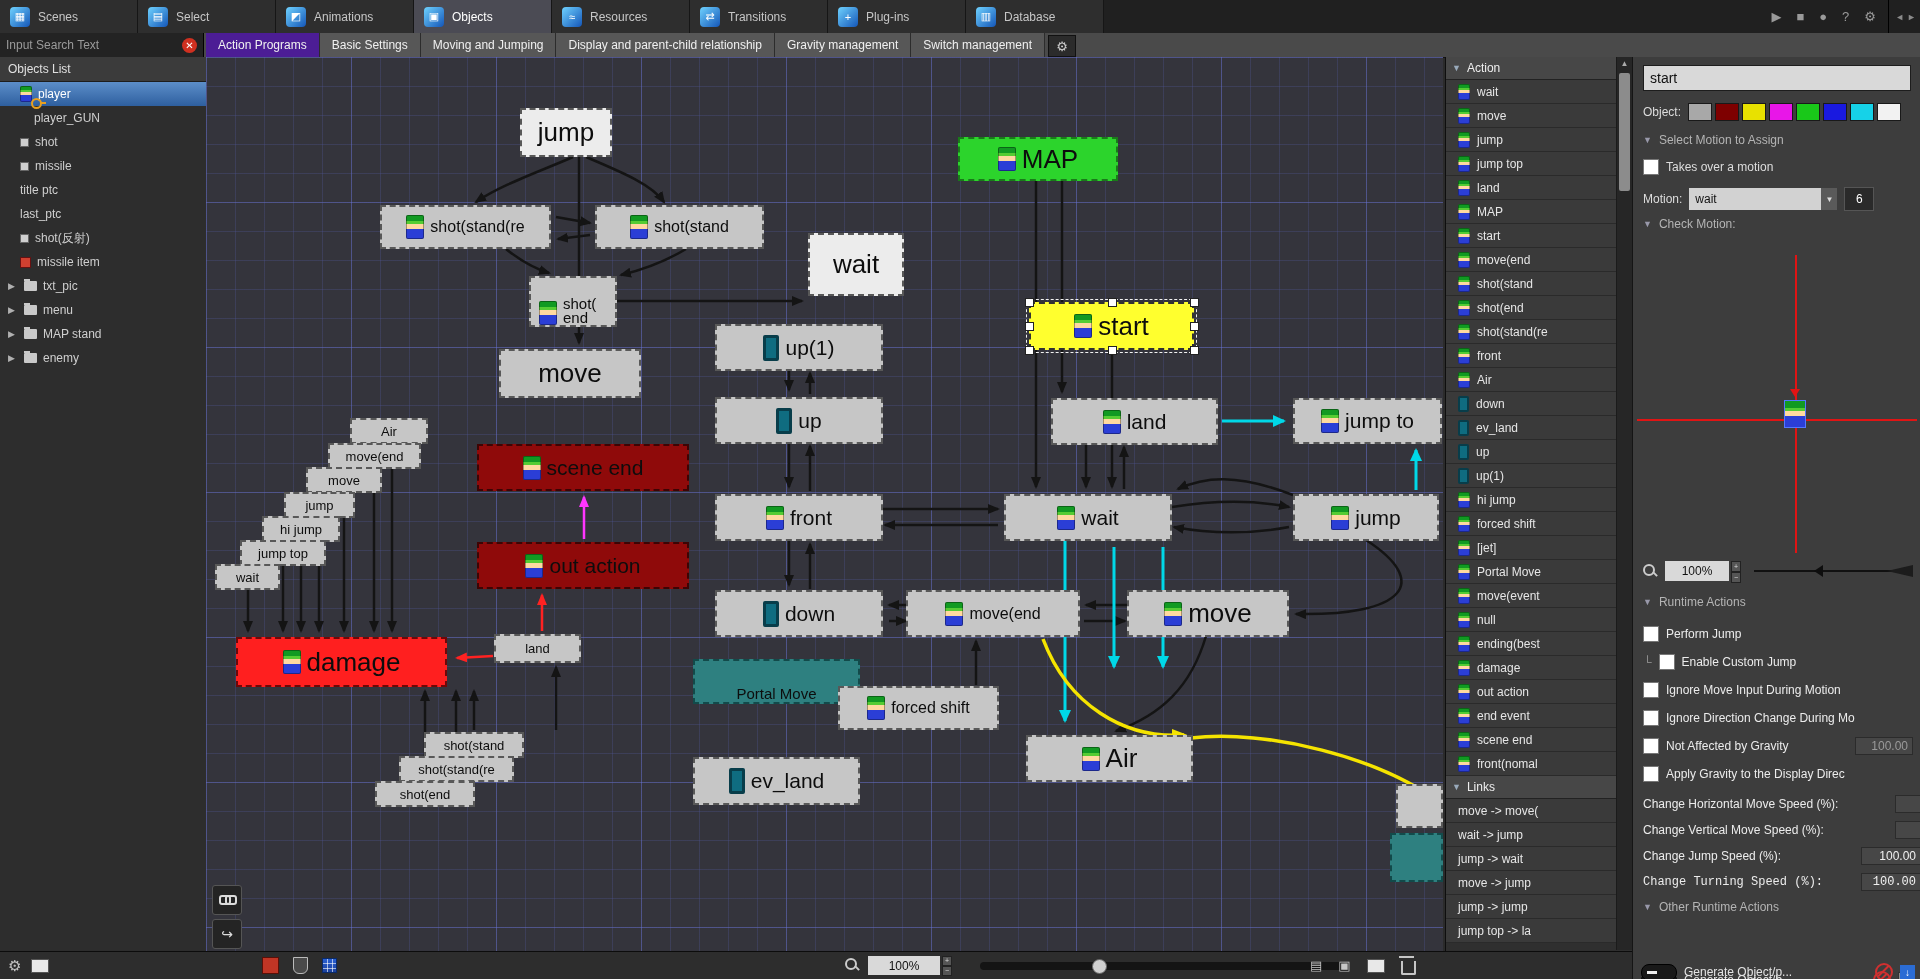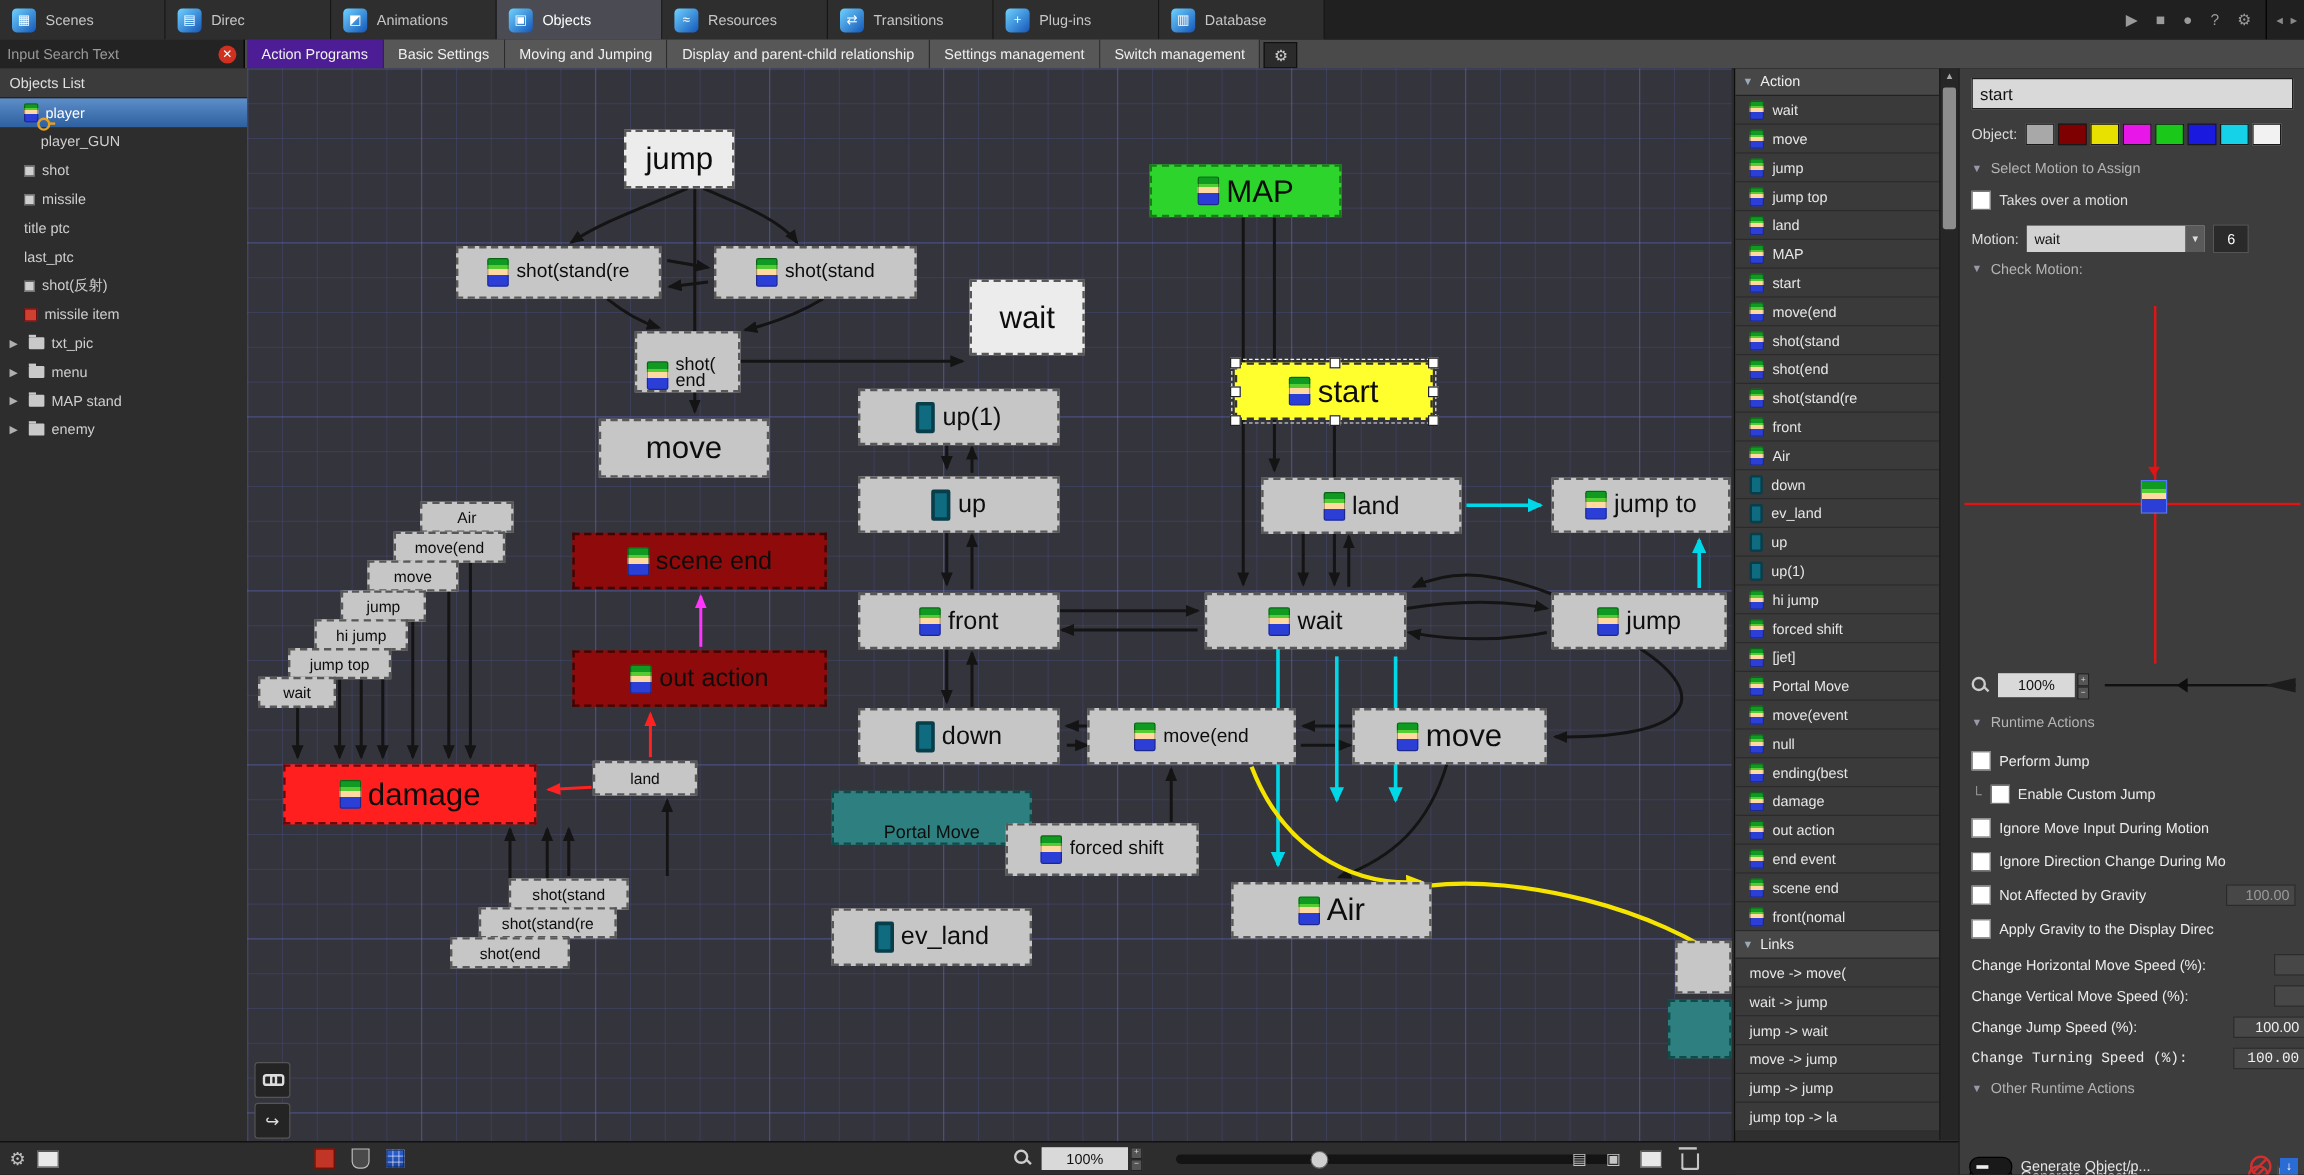--- a/index.html
+++ b/index.html
@@ -148,21 +148,21 @@
 
 <div id="app">
 
   <div class="topbar">
       <div class="tab">
         <span class="tab-icon">▦</span>
         <span>Scenes</span>
       </div>
       <div class="tab">
         <span class="tab-icon">▤</span>
-        <span>Direc</span>
+        <span>Select</span>
       </div>
       <div class="tab">
         <span class="tab-icon">◩</span>
         <span>Animations</span>
       </div>
       <div class="tab active">
         <span class="tab-icon">▣</span>
         <span>Objects</span>
       </div>
       <div class="tab">
@@ -197,21 +197,21 @@
   <div class="subbar">
     <div class="searchbox">
       <span class="ph">Input Search Text</span>
       <span class="redx">✕</span>
     </div>
     <div class="etabs">
         <div class="etab active">Action Programs</div>
         <div class="etab">Basic Settings</div>
         <div class="etab">Moving and Jumping</div>
         <div class="etab">Display and parent-child relationship</div>
-        <div class="etab">Settings management</div>
+        <div class="etab">Gravity management</div>
         <div class="etab">Switch management</div>
         <div class="subgear">⚙</div>
       </div>
   </div>
 
   <div class="sidebar">
     <div class="side-header">Objects List</div>
     <div id="side-items">
         <div class="side-item selected">
           <span class="sprite s"></span>

